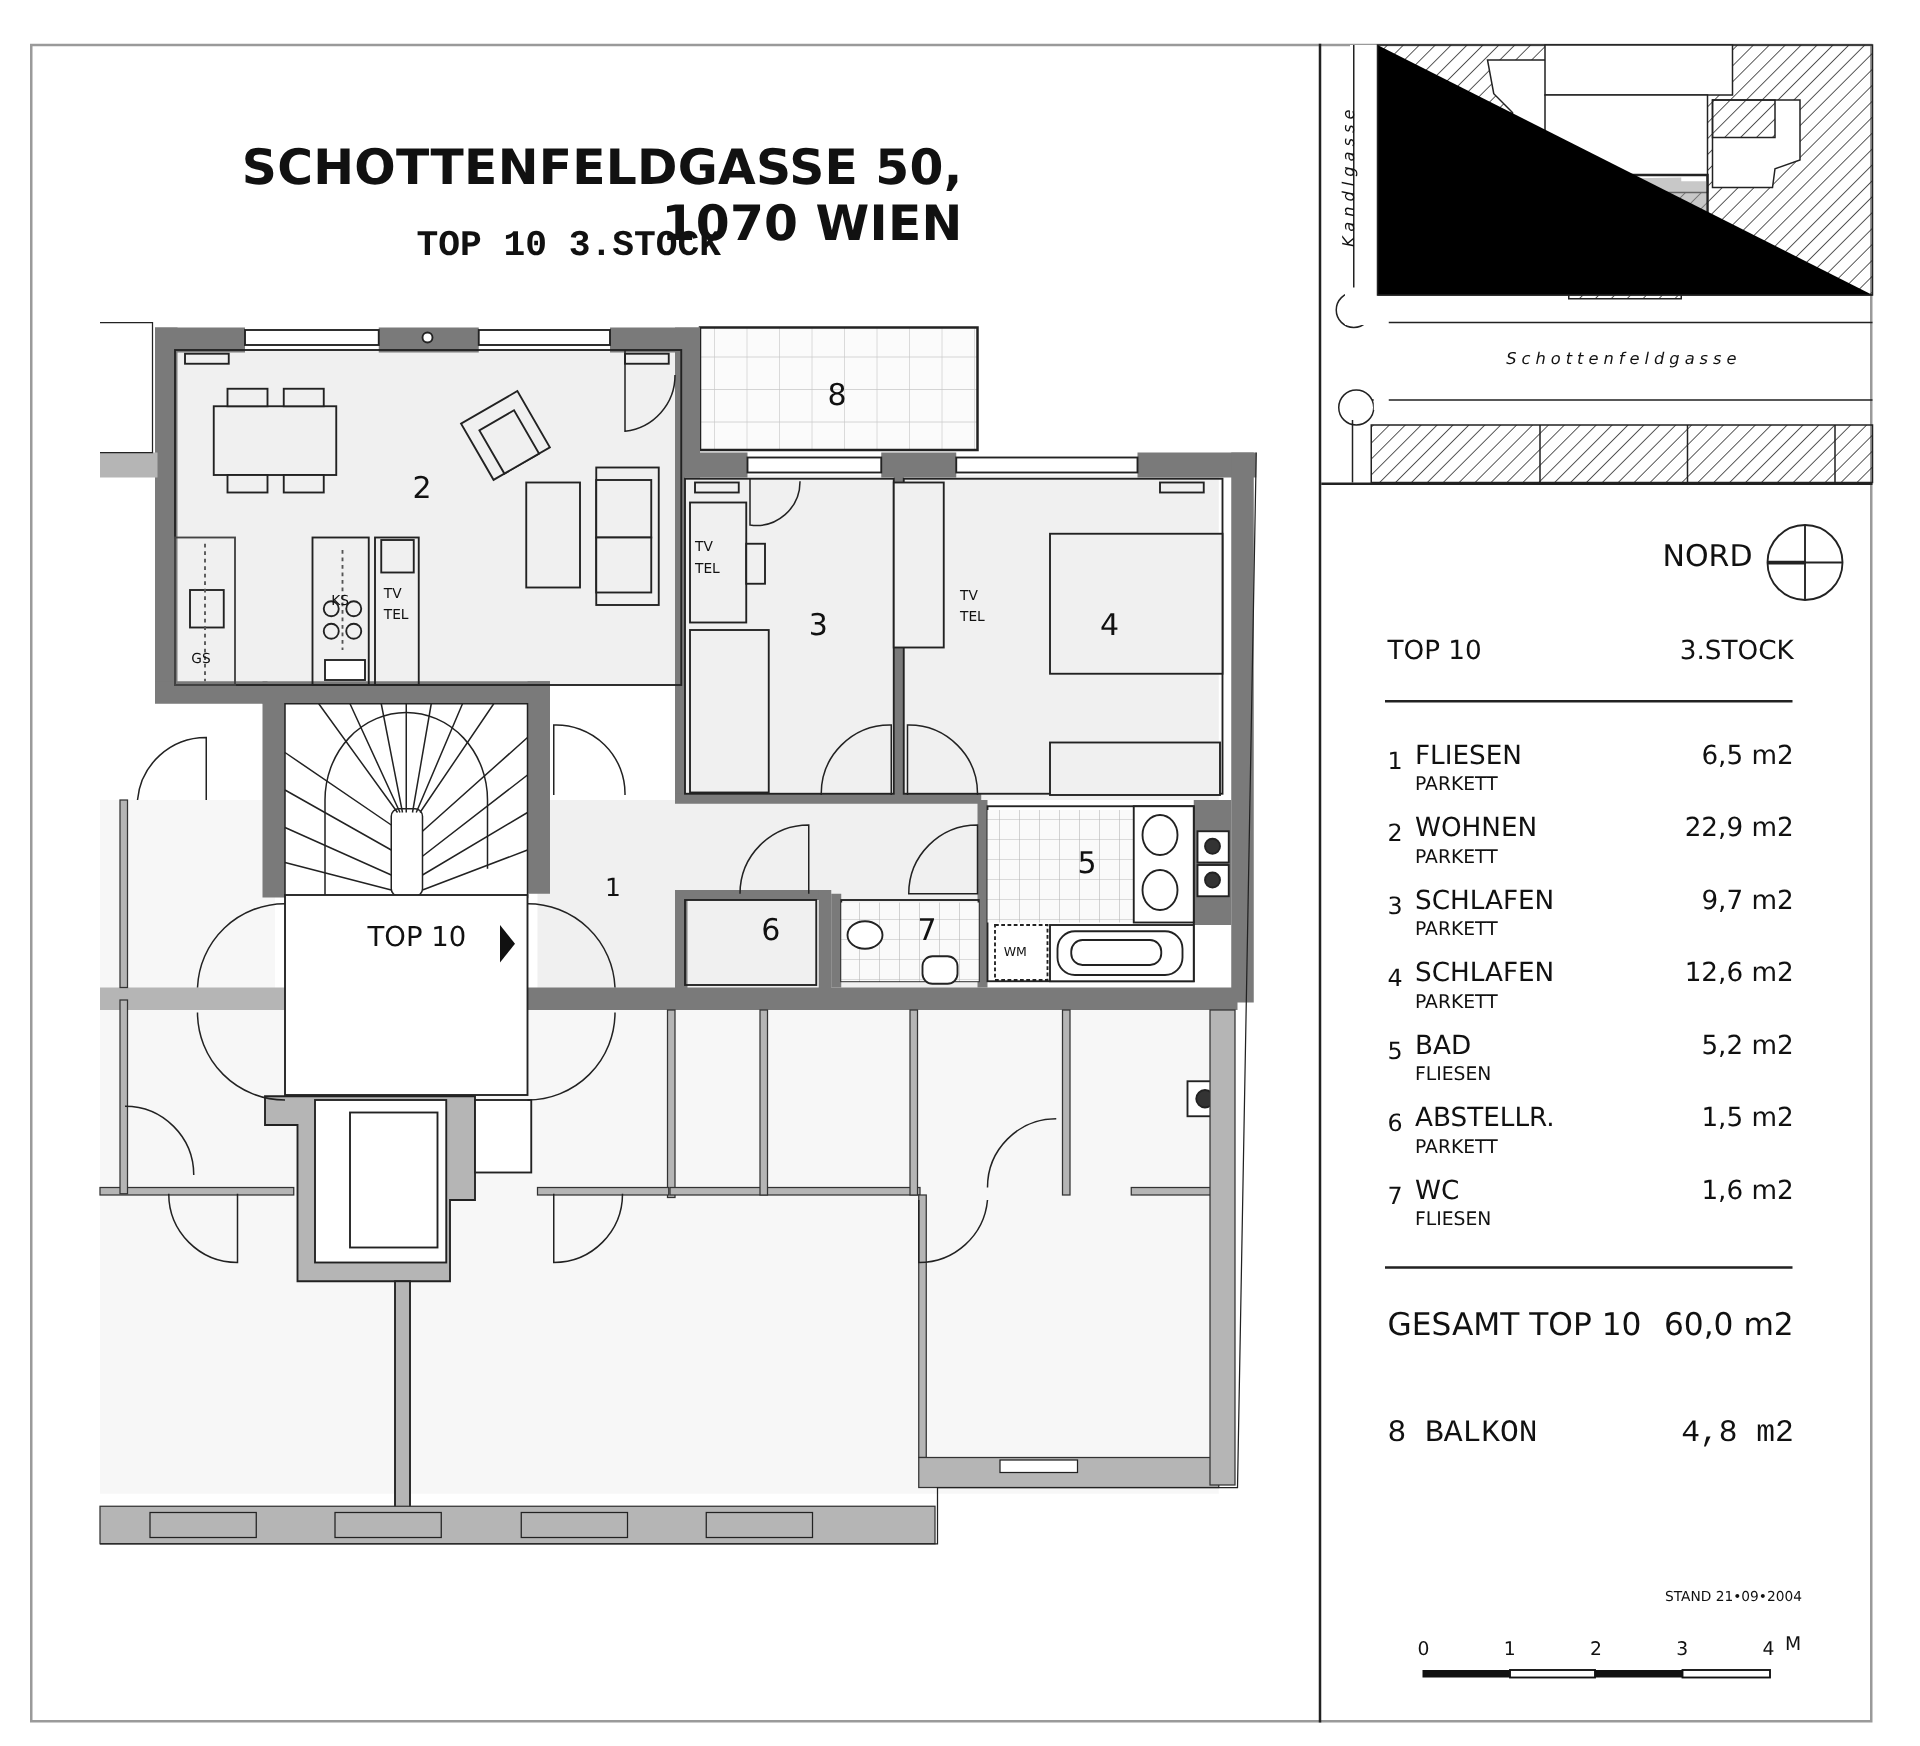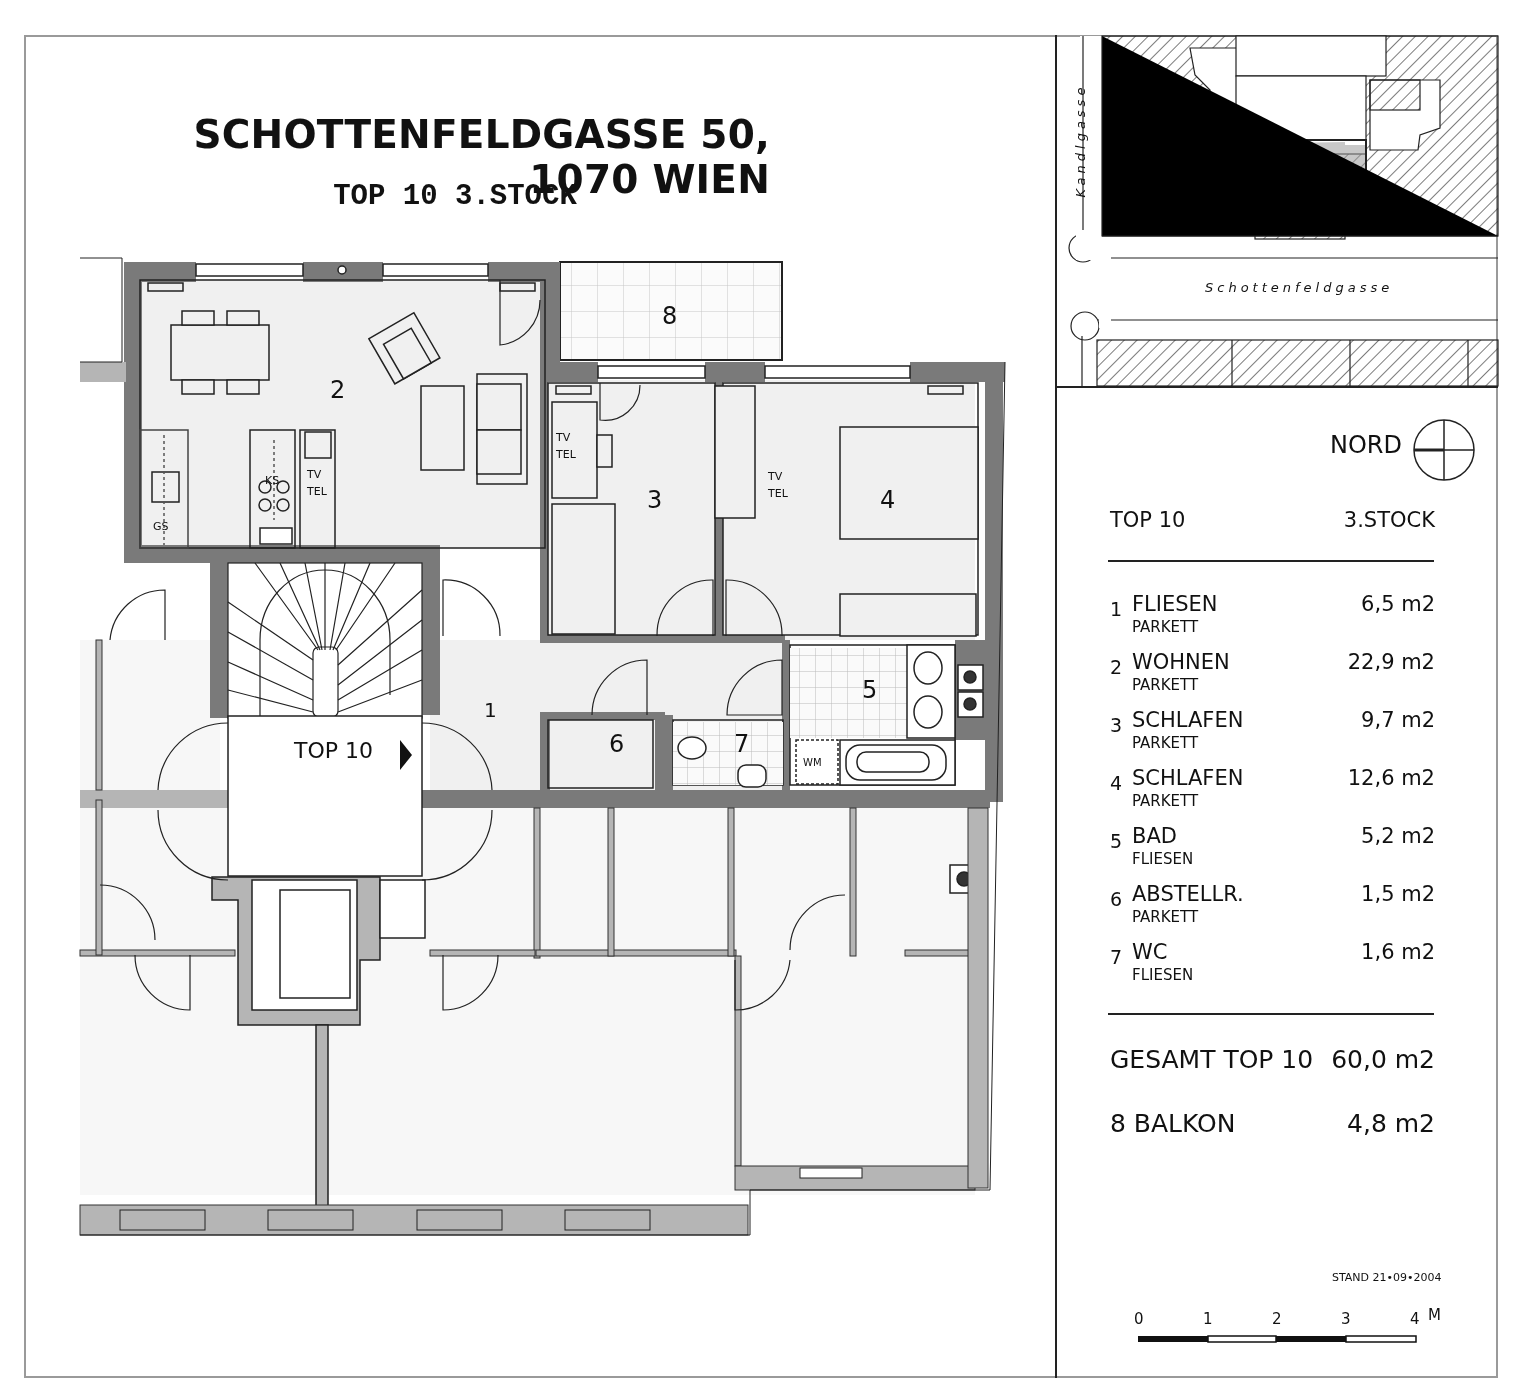--- a/index.html
+++ b/index.html
@@ -356,21 +356,21 @@
   <span class="floor">FLIESEN</span>
   <span class="area">1,6 m2</span>
 </div>
 
 <div class="rule" style="top:1013px;"></div>
 
 <div class="tot" style="top:1045px;">
   <span>GESAMT TOP 10</span>
   <span>60,0 m2</span>
 </div>
-<div class="tot" style="top:1109px;">
+<div class="tot" style="top:1132px;font-family:Liberation Mono, monospace;">
   <span>8 BALKON</span>
   <span>4,8 m2</span>
 </div>
 
 <div class="stand">STAND 21•09•2004</div>
 
 <div class="scale-lbl" style="left:1134px;">0</div>
 <div class="scale-lbl" style="left:1203px;">1</div>
 <div class="scale-lbl" style="left:1272px;">2</div>
 <div class="scale-lbl" style="left:1341px;">3</div>

